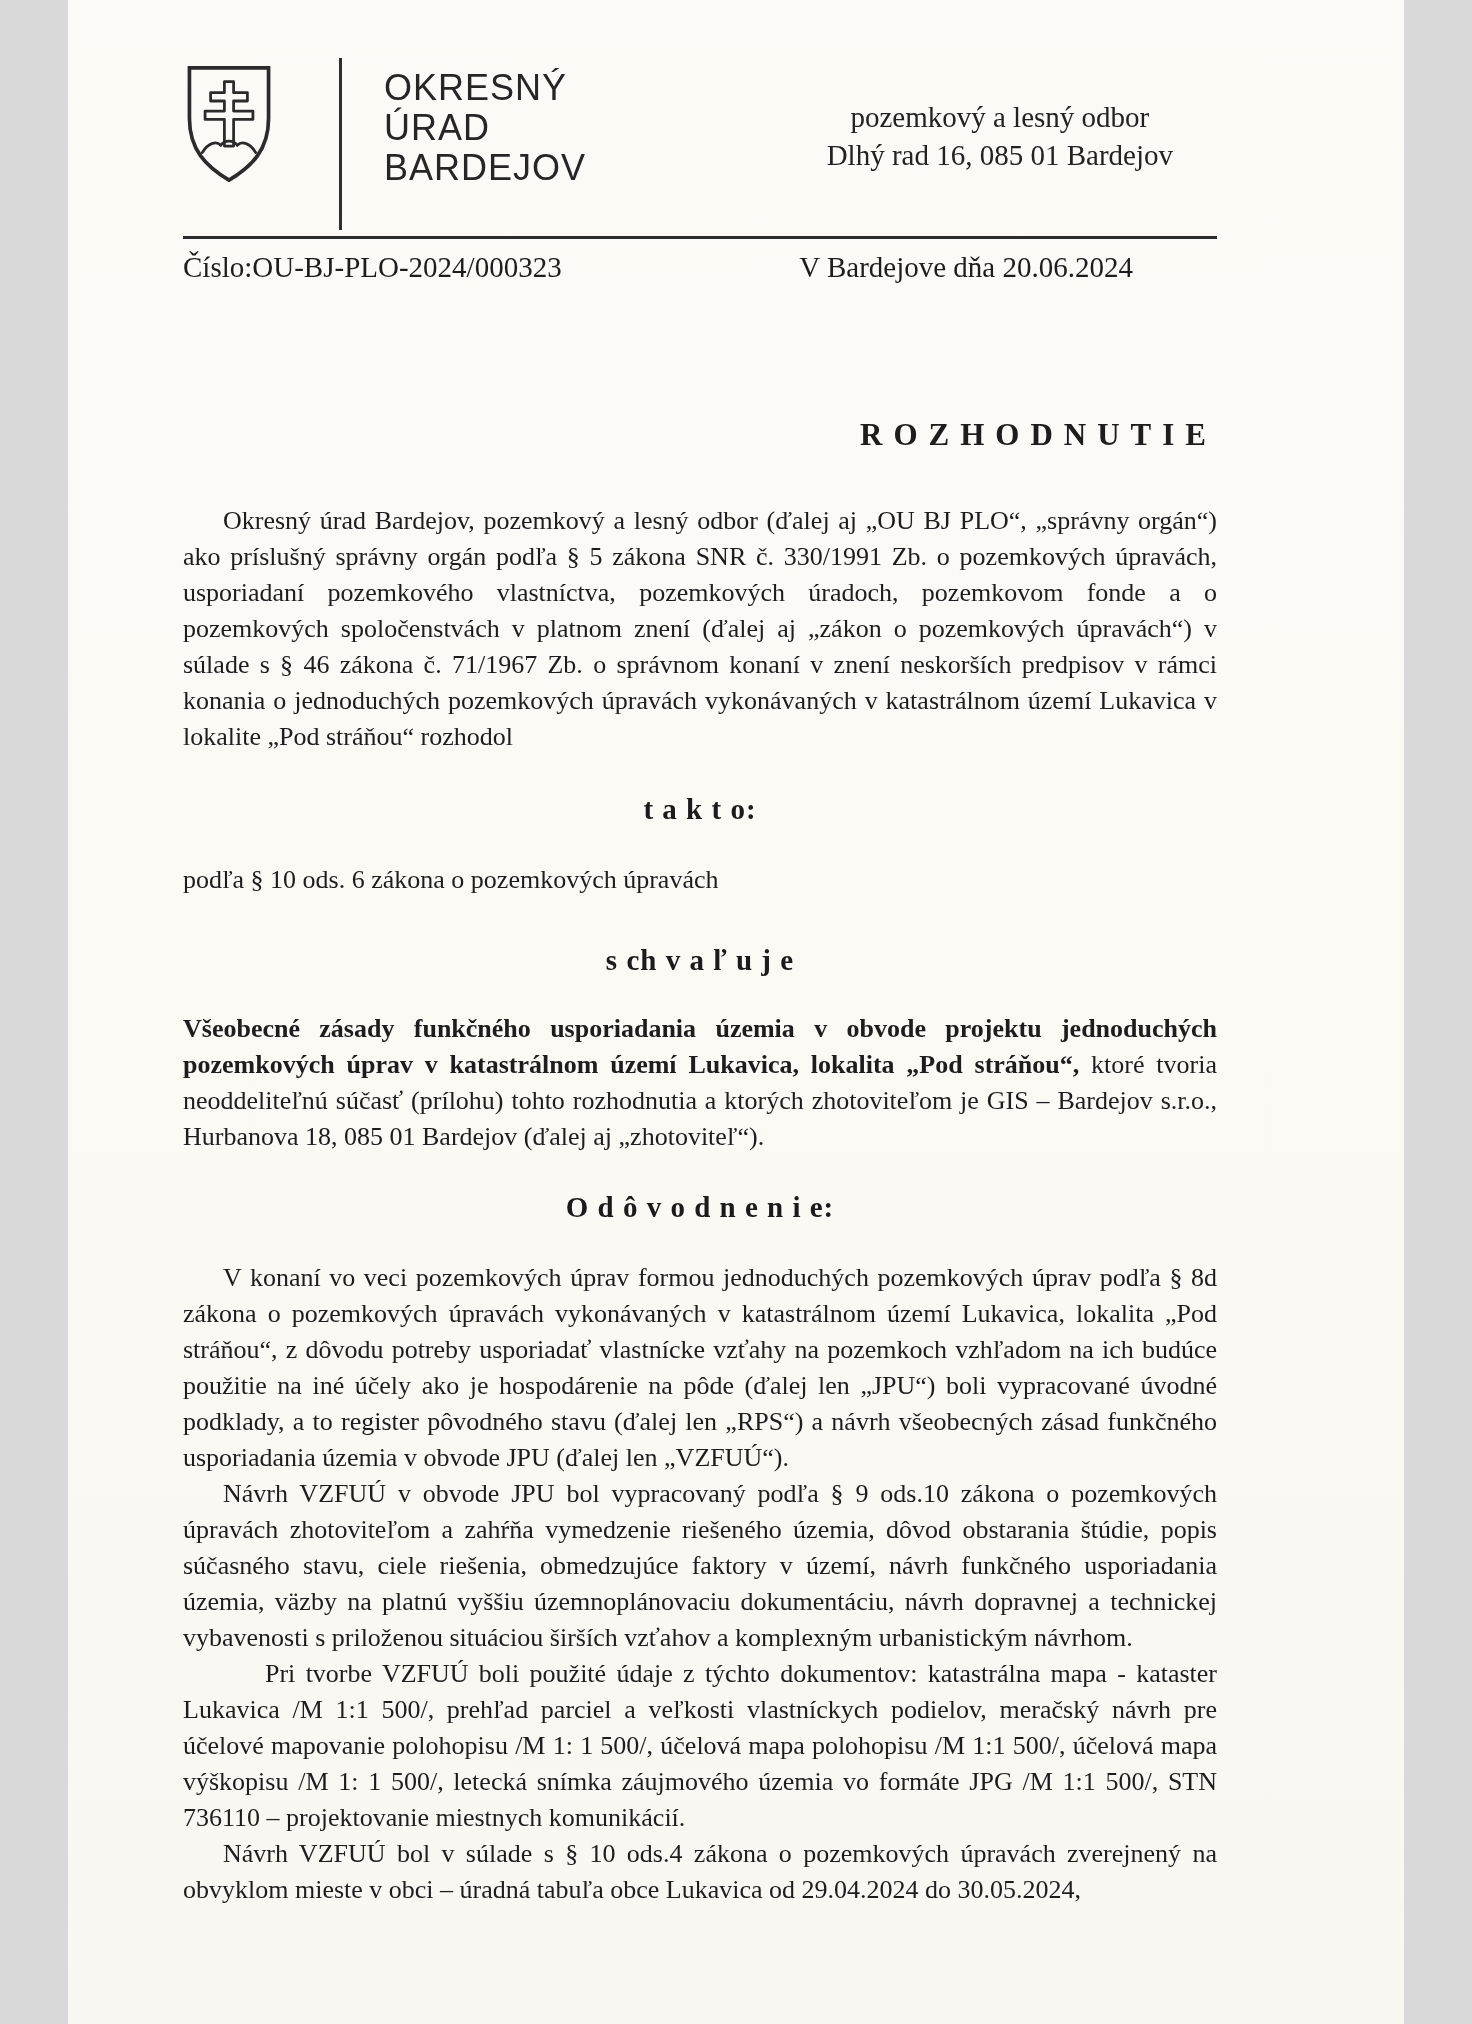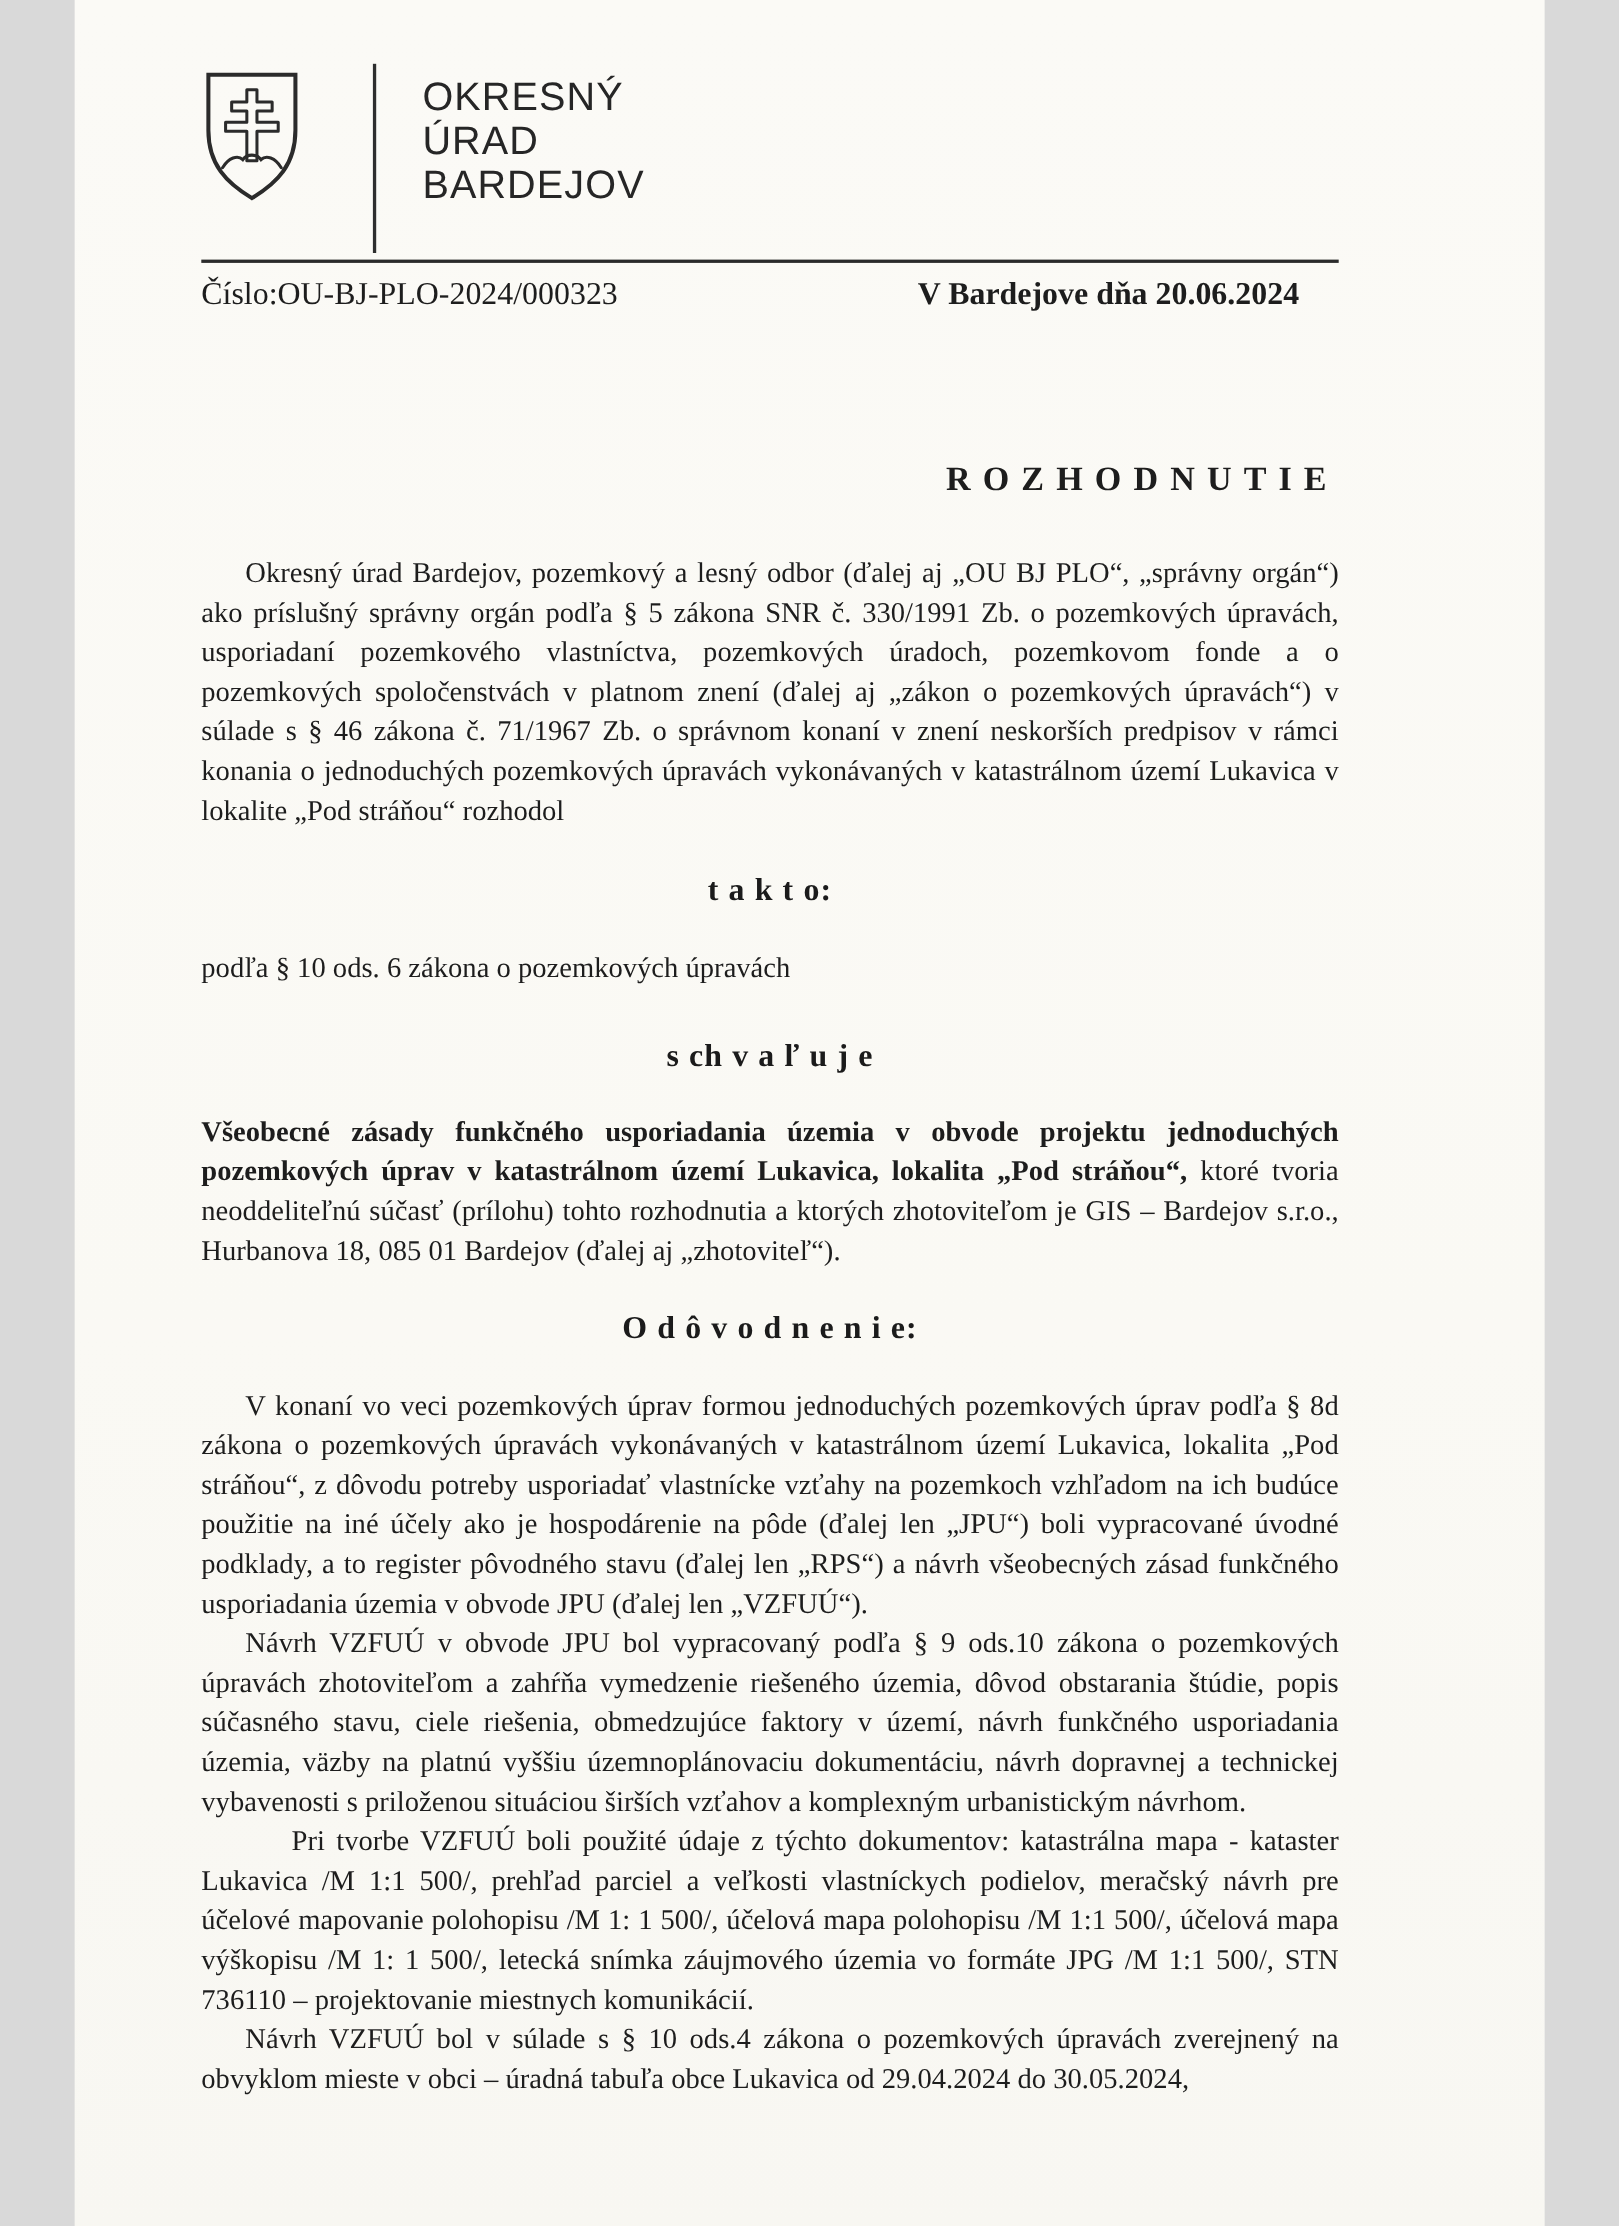--- a/index.html
+++ b/index.html
@@ -29,21 +29,21 @@
     font-family:"Liberation Sans",sans-serif;
     font-size:36px;line-height:40px;letter-spacing:1px;
     color:#262626;margin-left:42px;padding-top:10px;font-weight:400;
   }
   .dept{
     position:absolute;top:40px;right:44px;
     text-align:center;font-size:29px;line-height:38px;color:#222;
   }
   .rule{border:none;border-top:3px solid #2b2b2b;margin:2px 0 0 0;}
   .ref-row{display:flex;justify-content:space-between;font-size:29px;margin-top:12px;gap:12px;}
-  .ref-right{margin-right:36px;font-weight:bold;}
+  .ref-right{margin-right:84px;}
   .title{
     text-align:right;font-size:31px;font-weight:bold;
     letter-spacing:11px;margin:133px 0 0 0;
   }
   p{margin:0;font-size:26px;line-height:36px;text-align:justify;color:#1d1d1d;}
   .indent{text-indent:40px;}
   .indent-lg{text-indent:82px;}
   .p-intro{margin-top:50px;}
   .h-center{
     text-align:center;font-size:29px;font-weight:bold;margin:0;color:#1b1b1b;
@@ -71,20 +71,24 @@
         <path d="M45,20 h10 v12 h15 v9 h-15 v11 h21 v9 h-21 v29 h-10 v-29 h-21 v-9 h21 v-11 h-15 v-9 h15 z" fill="none" stroke="#2b2b2b" stroke-width="3" stroke-linejoin="round"></path>
         <path d="M21,97 c6,-10 15,-13 20,-8 c4,-6 14,-6 18,0 c5,-5 14,-2 20,8" fill="none" stroke="#2b2b2b" stroke-width="3" stroke-linecap="round"></path>
       </svg>
       <div class="divider"></div>
       <div class="office">
         <div>OKRESNÝ</div>
         <div>ÚRAD</div>
         <div>BARDEJOV</div>
       </div>
     </div>
+    <div class="dept">
+      <div>pozemkový a lesný odbor</div>
+      <div>Dlhý rad 16, 085 01 Bardejov</div>
+    </div>
   </header>
 
   <hr class="rule">
 
   <div class="ref-row">
     <span>Číslo:OU-BJ-PLO-2024/000323</span>
     <span class="ref-right">V Bardejove dňa 20.06.2024</span>
   </div>
 
   <div class="title">ROZHODNUTIE</div>

